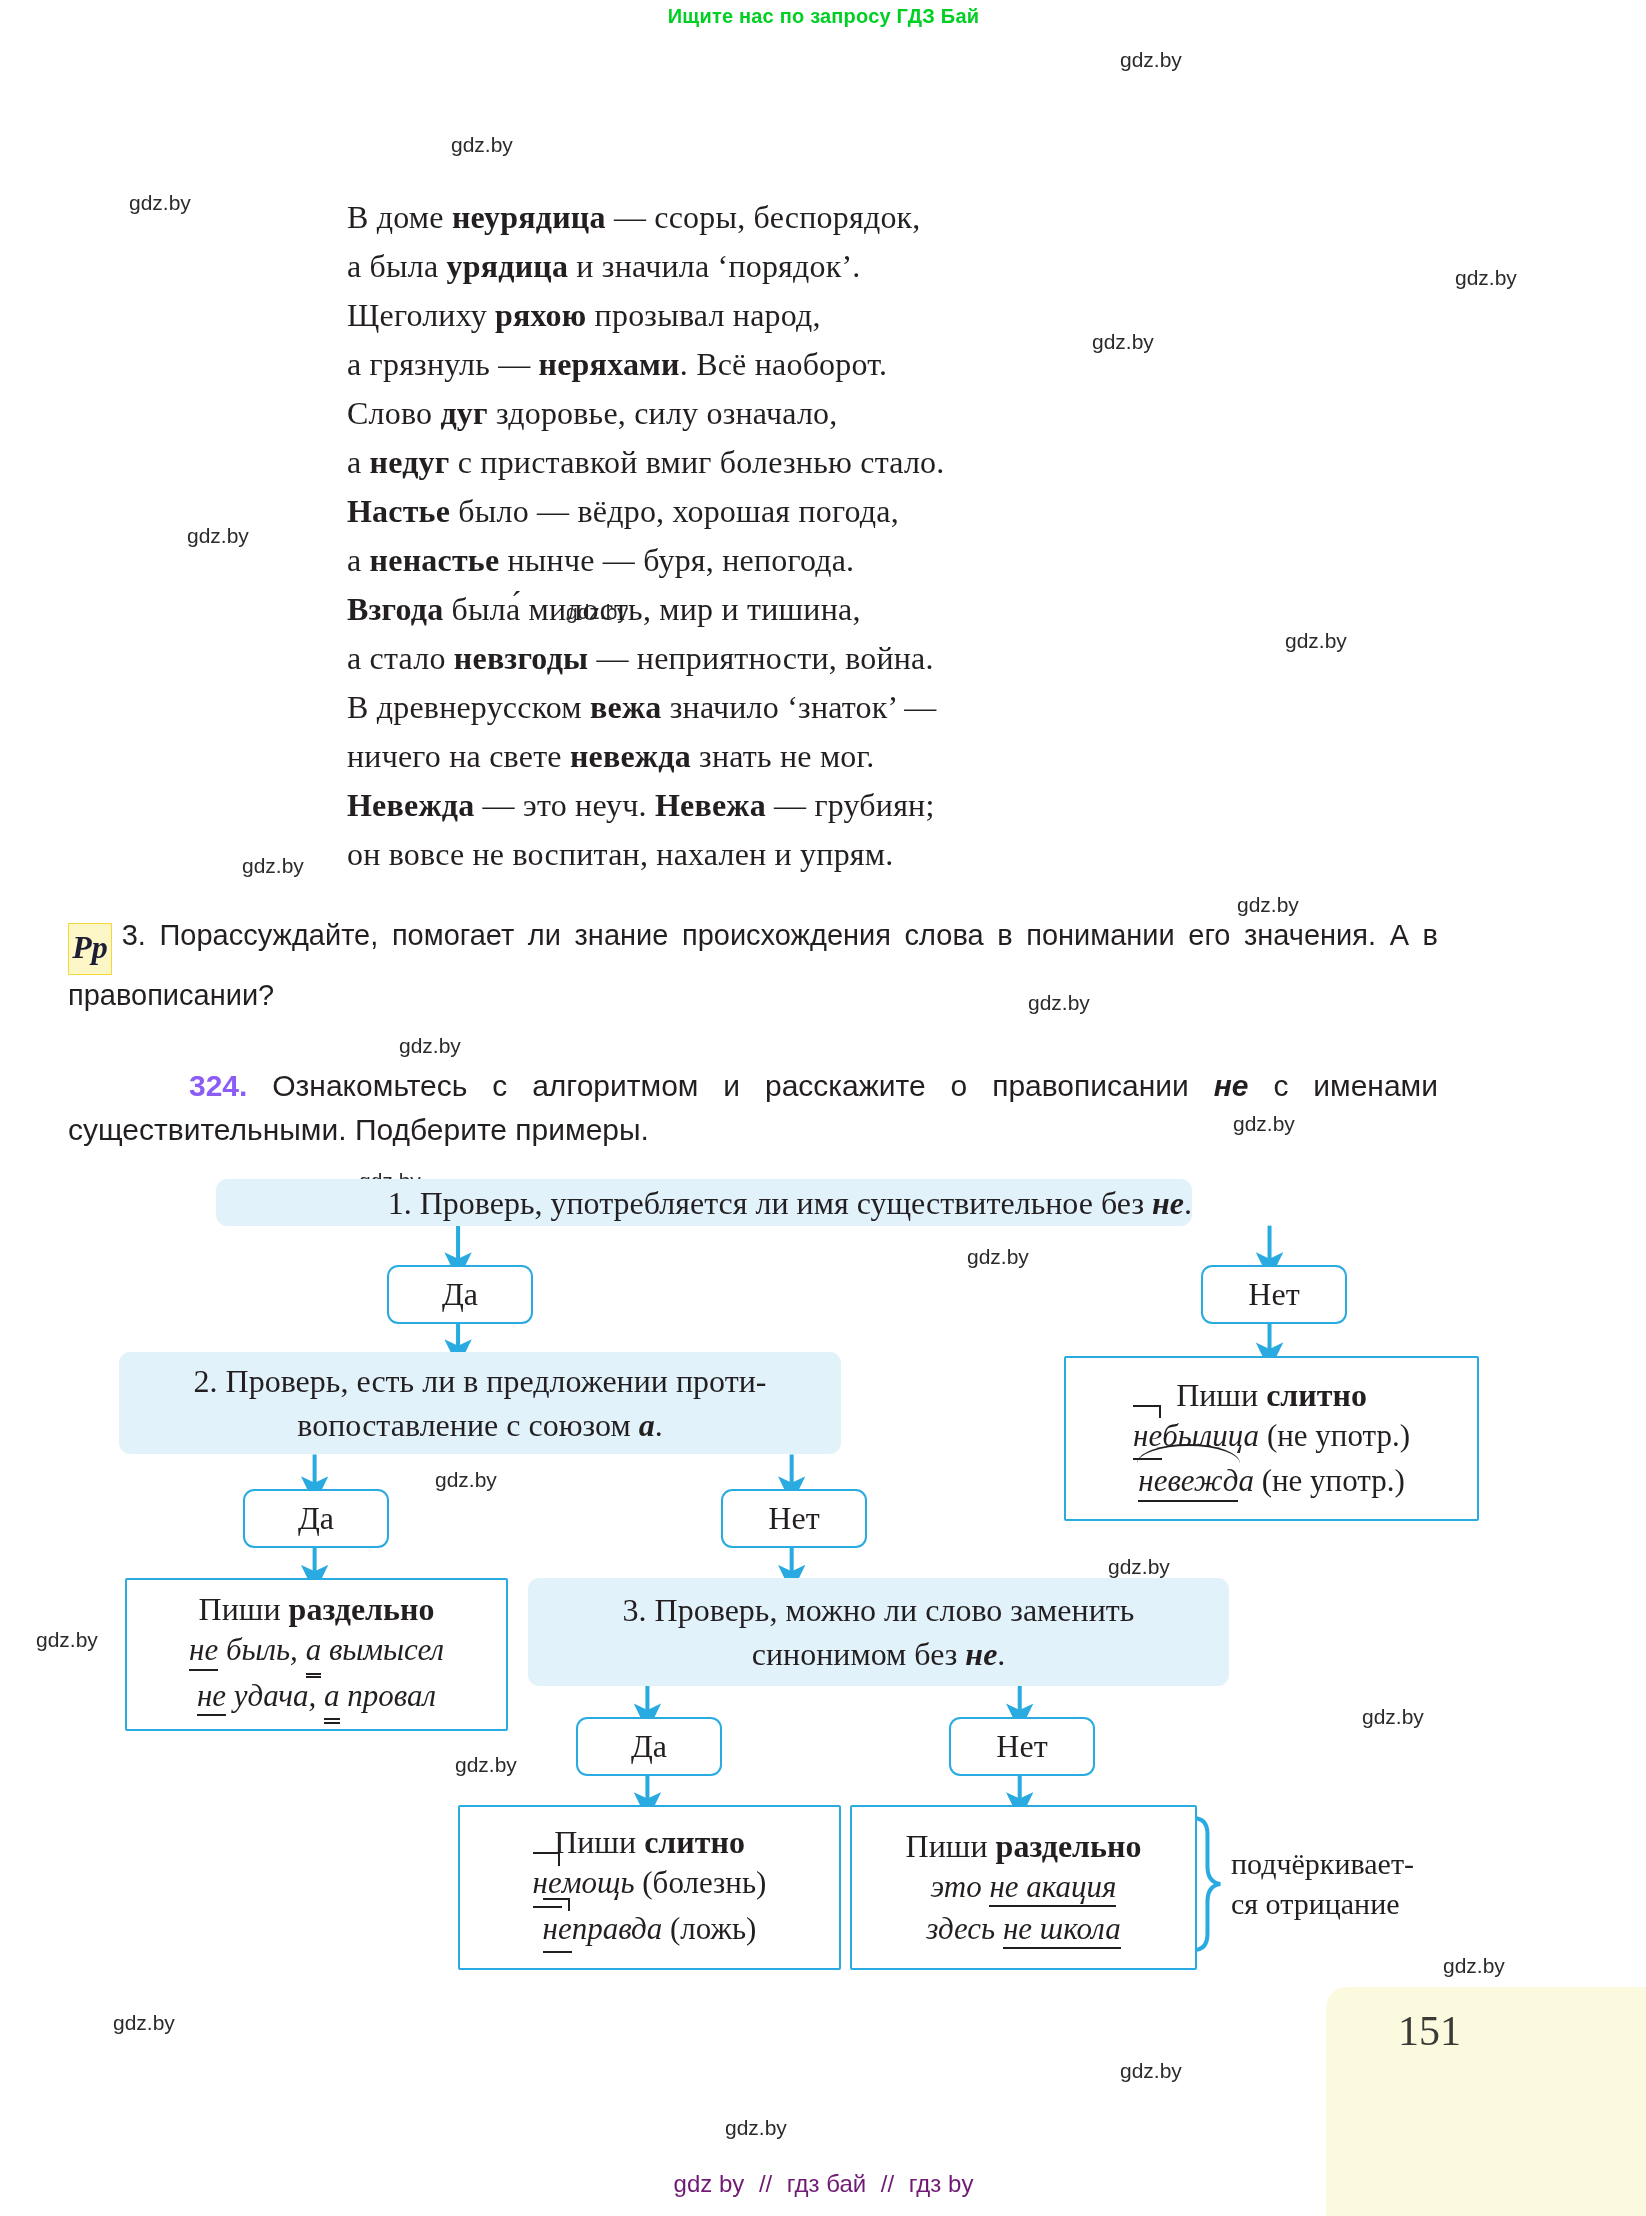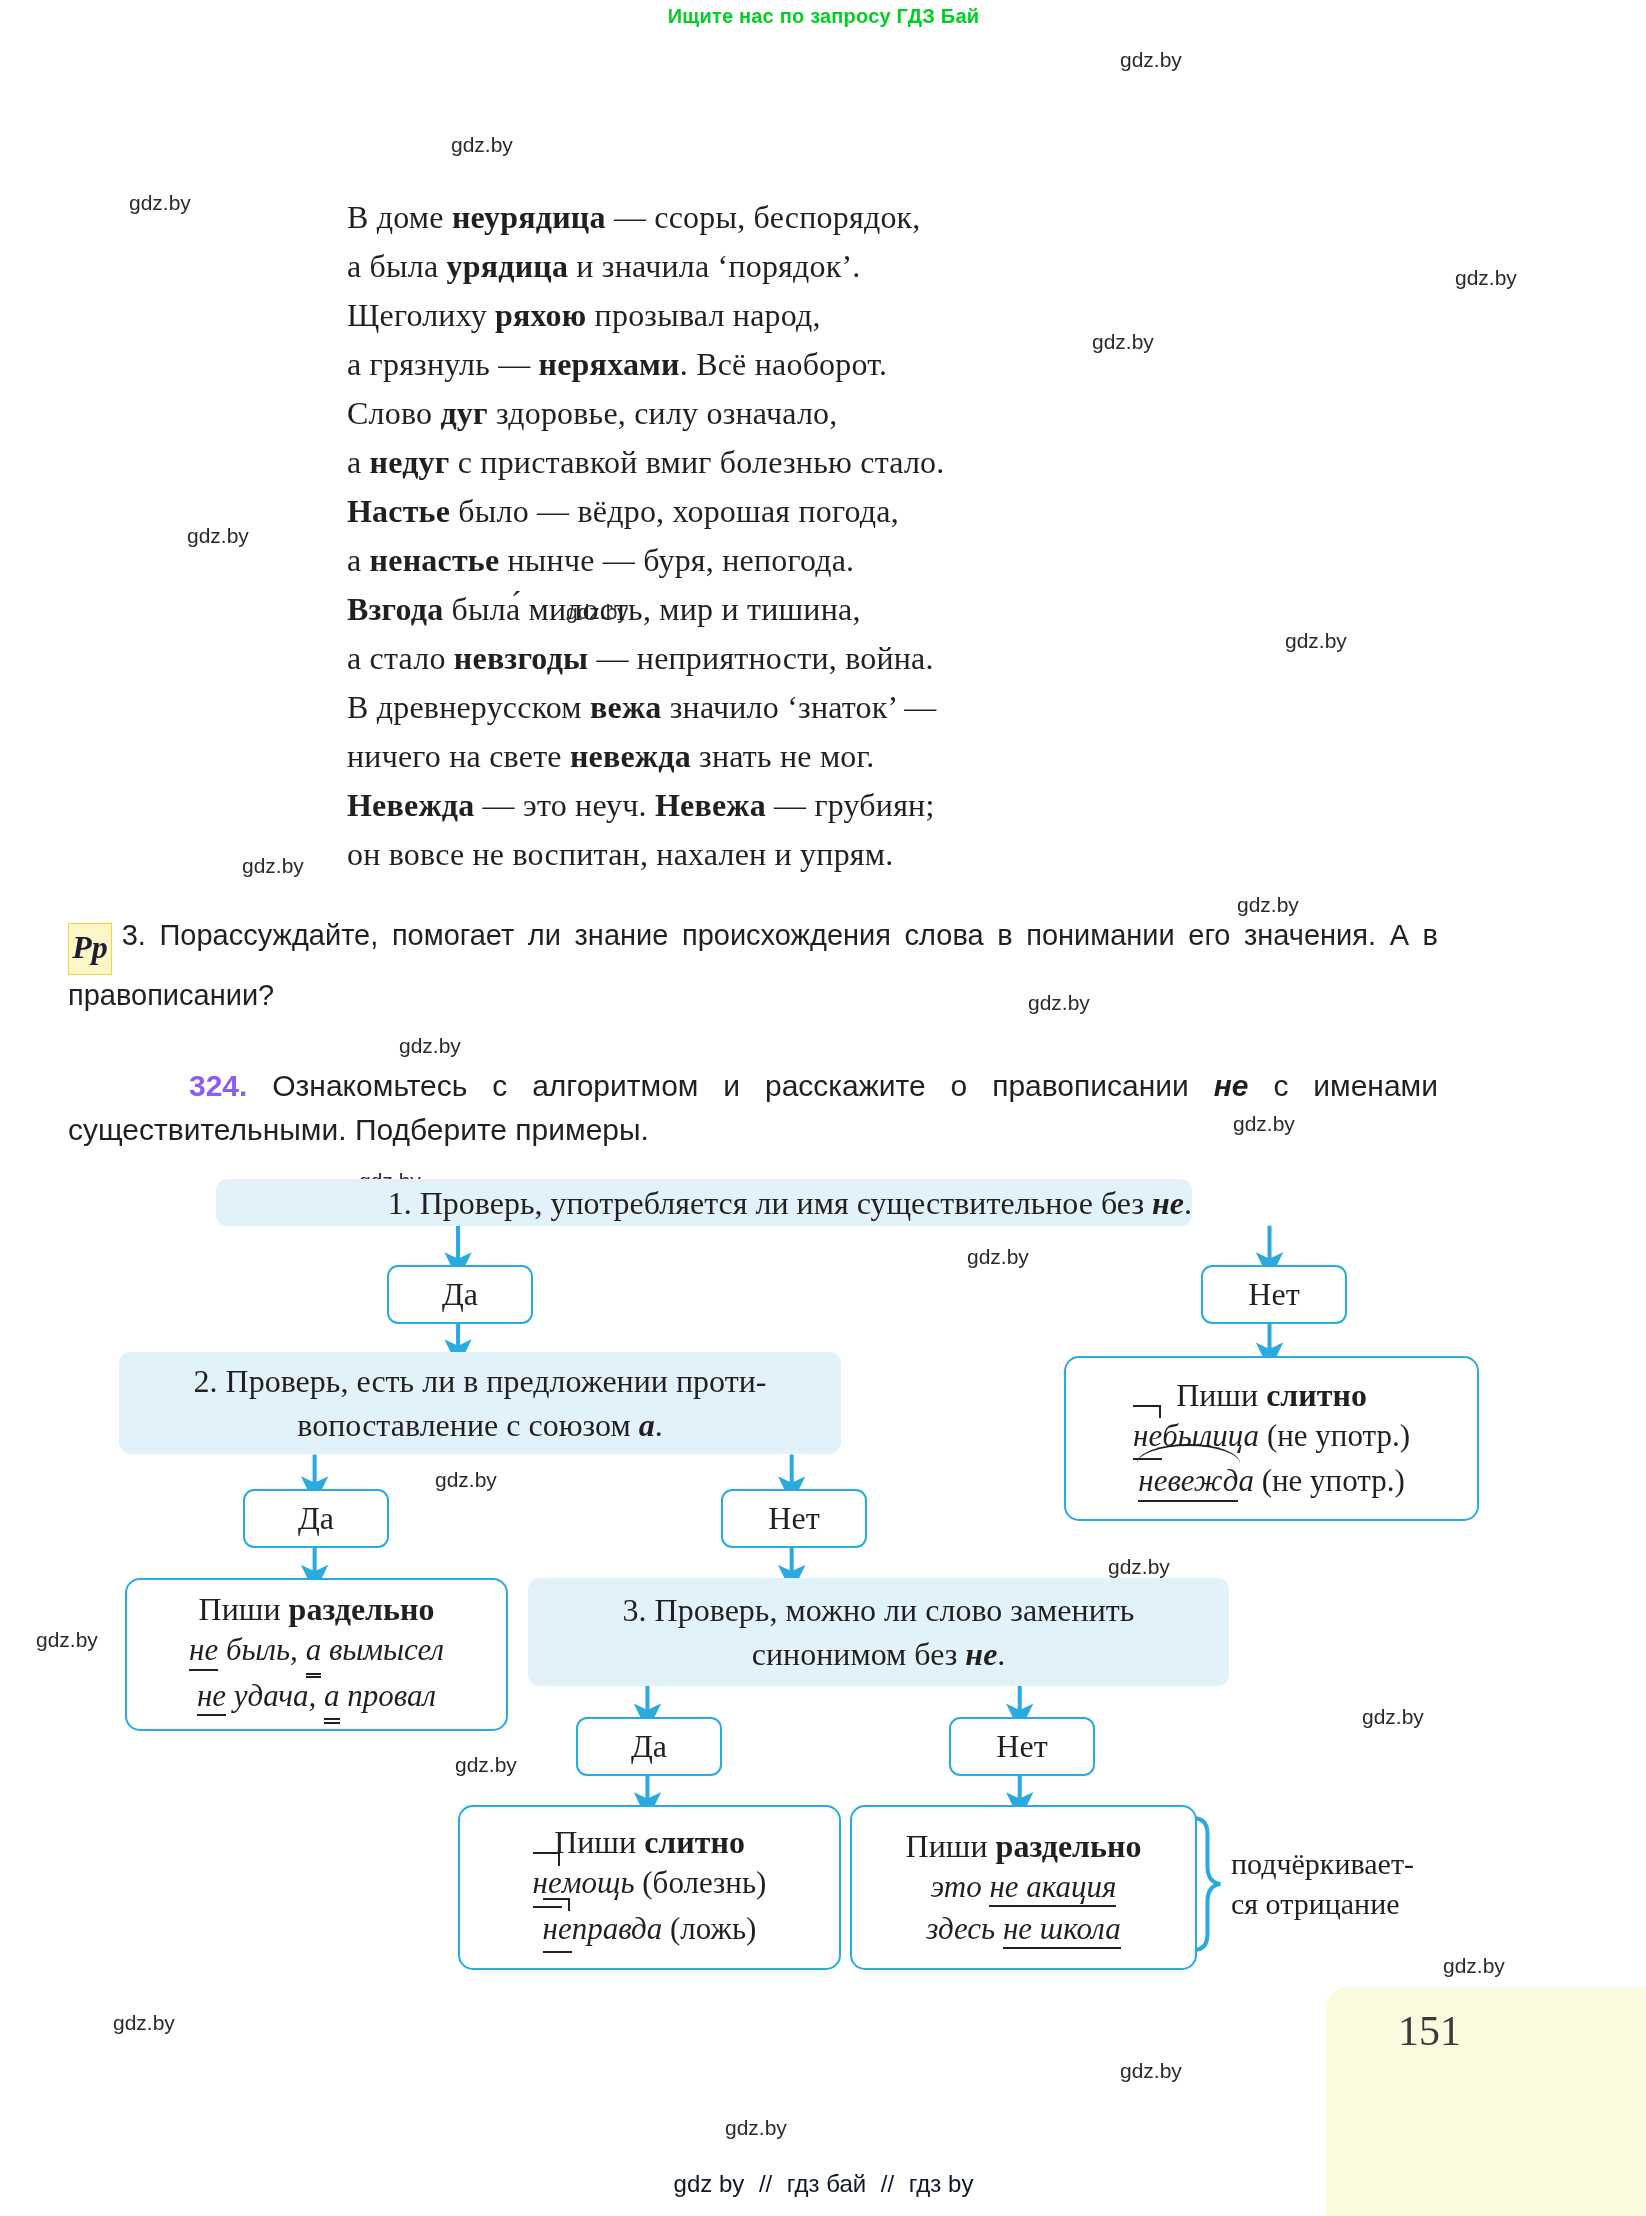--- a/index.html
+++ b/index.html
@@ -6,21 +6,21 @@
   body{
     width:1647px;height:2216px;position:relative;background:#fff;
     font-family:"Liberation Serif",serif;color:#231f20;overflow:hidden;
   }
   .wm{position:absolute;font-family:"Liberation Sans",sans-serif;
       font-size:21px;color:#2b2b2b;white-space:nowrap;pointer-events:none;}
   .topbar{position:absolute;left:0;top:0;width:100%;text-align:center;
       font-family:"Liberation Sans",sans-serif;font-weight:bold;font-size:20px;
       color:#00d024;letter-spacing:0.2px;padding-top:4.8px;}
   .footline{position:absolute;left:0;top:2170px;width:100%;text-align:center;
-      font-family:"Liberation Sans",sans-serif;font-size:24px;color:#0f172a;}
+      font-family:"Liberation Sans",sans-serif;font-size:24px;color:#701a75;}
   .footline span{margin:0 7.3px;}
 
   
   .poem{position:absolute;left:347px;top:193px;font-size:32px;line-height:49px;
         letter-spacing:0.2px;white-space:nowrap;}
   .poem div{height:49px;}
   .poem b{font-weight:bold;}
 
   
   .task3{position:absolute;left:68px;top:915px;width:1370px;
@@ -41,21 +41,21 @@
   
   .fc{position:absolute;left:0;top:0;width:1647px;height:2216px;}
   .qbox{position:absolute;background:#e2f2fb;border-radius:11.3px;
         font-size:32px;line-height:44px;text-align:center;
         display:flex;flex-direction:column;justify-content:center;
         color:#231f20;}
   .qbox i{font-style:italic;font-weight:bold;}
   .ybox{position:absolute;border:2.4px solid #29abe2;border-radius:11.3px;
         background:#fff;font-size:32px;display:flex;align-items:center;
         justify-content:center;color:#231f20;}
-  .rbox{position:absolute;border:2.4px solid #29abe2;border-radius:15px;
+  .rbox{position:absolute;border:2.4px solid #29abe2;border-radius:2px;
         background:#fff;display:flex;flex-direction:column;
         align-items:center;justify-content:center;color:#231f20;}
   .rbox .hd{font-size:32px;line-height:40px;}
   .rbox .hd b{font-weight:bold;}
   .rbox .ex{font-size:31px;line-height:42px;font-style:italic;white-space:nowrap;}
   .rbox .ex .rm{font-style:normal;}
 
   
   .pfx{position:relative;display:inline-block;}
   .pfx::before{content:"";position:absolute;left:0;right:1.6px;top:-9.7px;

